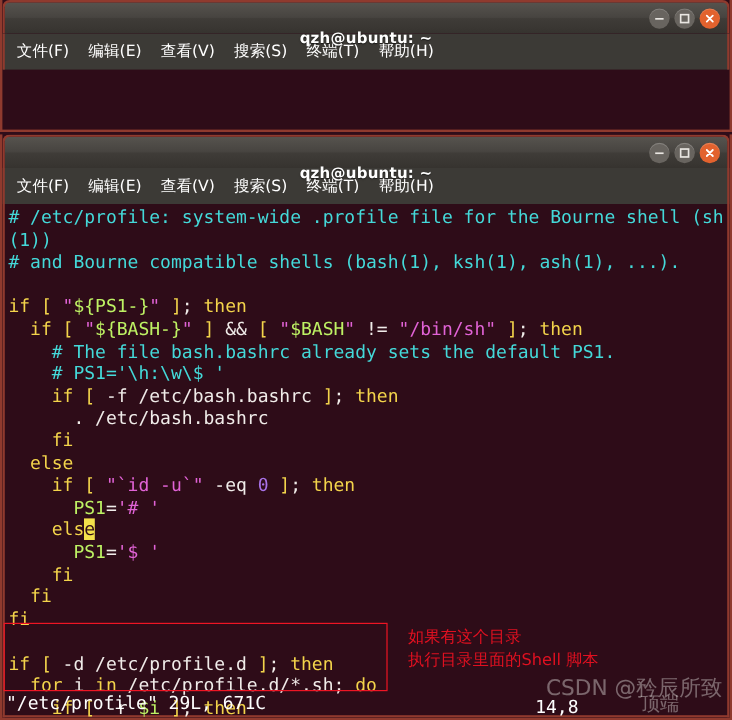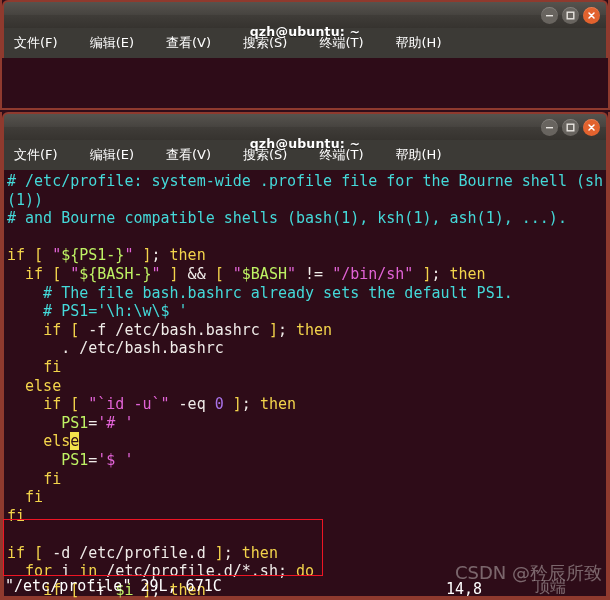--- a/index.html
+++ b/index.html
@@ -44,21 +44,21 @@
     box-shadow: inset 0 1px 0 rgba(255,255,255,.18);
   }
   .winbtn.min, .winbtn.max { background: #68645f; }
   .winbtn.close { background: #e2622e; }
   .winbtn svg { display: block; }
 
   .menubar {
     height: 30px;
     background: #3c3a36;
     display: flex; align-items: center;
-    padding-left: 8px; gap: 28px;
+    padding-left: 8px; gap: 12px;
     border-left: 2px solid #8f3a2e;
     border-right: 2px solid #8f3a2e;
   }
   .menuitem {
     font-family: "DejaVu Sans", sans-serif;
     font-size: 13px; color: #ffffff; white-space: nowrap;
     padding: 2px 2px;
   }
 
   
@@ -180,17 +180,19 @@
     <div class="termbody" id="term1" style="height:428px; padding-top:2px;"><div><span class="c-cmt"># /etc/profile: system-wide .profile file for the Bourne shell (sh</span></div><div><span class="c-cmt">(1))</span></div><div><span class="c-cmt"># and Bourne compatible shells (bash(1), ksh(1), ash(1), ...).</span></div><div>&nbsp;</div><div><span class="c-kw">if</span><span class="c-plain"> </span><span class="c-kw">[</span><span class="c-plain"> </span><span class="c-str">"</span><span class="c-var">${PS1-}</span><span class="c-str">"</span><span class="c-plain"> </span><span class="c-kw">]</span><span class="c-plain">; </span><span class="c-kw">then</span></div><div><span class="c-plain">  </span><span class="c-kw">if</span><span class="c-plain"> </span><span class="c-kw">[</span><span class="c-plain"> </span><span class="c-str">"</span><span class="c-var">${BASH-}</span><span class="c-str">"</span><span class="c-plain"> </span><span class="c-kw">]</span><span class="c-plain"> &amp;&amp; </span><span class="c-kw">[</span><span class="c-plain"> </span><span class="c-str">"</span><span class="c-var">$BASH</span><span class="c-str">"</span><span class="c-plain"> != </span><span class="c-str">"/bin/sh"</span><span class="c-plain"> </span><span class="c-kw">]</span><span class="c-plain">; </span><span class="c-kw">then</span></div><div><span class="c-cmt">    # The file bash.bashrc already sets the default PS1.</span></div><div><span class="c-cmt">    # PS1='\h:\w\$ '</span></div><div><span class="c-plain">    </span><span class="c-kw">if</span><span class="c-plain"> </span><span class="c-kw">[</span><span class="c-plain"> -f /etc/bash.bashrc </span><span class="c-kw">]</span><span class="c-plain">; </span><span class="c-kw">then</span></div><div><span class="c-plain">      . /etc/bash.bashrc</span></div><div><span class="c-plain">    </span><span class="c-kw">fi</span></div><div><span class="c-plain">  </span><span class="c-kw">else</span></div><div><span class="c-plain">    </span><span class="c-kw">if</span><span class="c-plain"> </span><span class="c-kw">[</span><span class="c-plain"> </span><span class="c-str">"`id -u`"</span><span class="c-plain"> -eq </span><span class="c-num">0</span><span class="c-plain"> </span><span class="c-kw">]</span><span class="c-plain">; </span><span class="c-kw">then</span></div><div><span class="c-plain">      </span><span class="c-var">PS1</span><span class="c-plain">=</span><span class="c-str">'# '</span></div><div><span class="c-plain">    </span><span class="c-kw">els</span><span class="cursor-vi">e</span></div><div><span class="c-plain">      </span><span class="c-var">PS1</span><span class="c-plain">=</span><span class="c-str">'$ '</span></div><div><span class="c-plain">    </span><span class="c-kw">fi</span></div><div><span class="c-plain">  </span><span class="c-kw">fi</span></div><div><span class="c-kw">fi</span></div><div>&nbsp;</div><div><span class="c-kw">if</span><span class="c-plain"> </span><span class="c-kw">[</span><span class="c-plain"> -d /etc/profile.d </span><span class="c-kw">]</span><span class="c-plain">; </span><span class="c-kw">then</span></div><div><span class="c-plain">  </span><span class="c-kw">for</span><span class="c-plain"> i </span><span class="c-kw">in</span><span class="c-plain"> /etc/profile.d/*.sh; </span><span class="c-kw">do</span></div><div><span class="c-plain">    </span><span class="c-kw">if</span><span class="c-plain"> </span><span class="c-kw">[</span><span class="c-plain"> -r </span><span class="c-var">$i</span><span class="c-plain"> </span><span class="c-kw">]</span><span class="c-plain">; </span><span class="c-kw">then</span></div></div>
   </div>
 
   <div style="position:absolute; left:5px; top:576px; width:600px; height:22px;">
     <span class="c-status" style="font-size:15px; font-family:'DejaVu Sans Mono',monospace;">"/etc/profile" 29L, 671C</span>
     <span class="c-status" style="font-size:15px; font-family:'DejaVu Sans Mono',monospace; position:absolute; left:441px; top:4px;">14,8</span>
   </div>
 
   <div class="redbox" id="redbox" style="left: 3px; top: 519px; width: 320px; height: 57px;"></div>
 
+  <div class="annot" id="annot1" style="left: 340px; top: 522px;">如果有这个目录
+执行目录里面的Shell 脚本</div>
 
   <div class="watermark" style="left:455px; top:561px; font-size:18px;">CSDN @矜辰所致</div>
   <div class="watermark" style="left:534px; top:577px; font-size:16px;">顶端</div>
 
 </div>
 
 </body></html>

